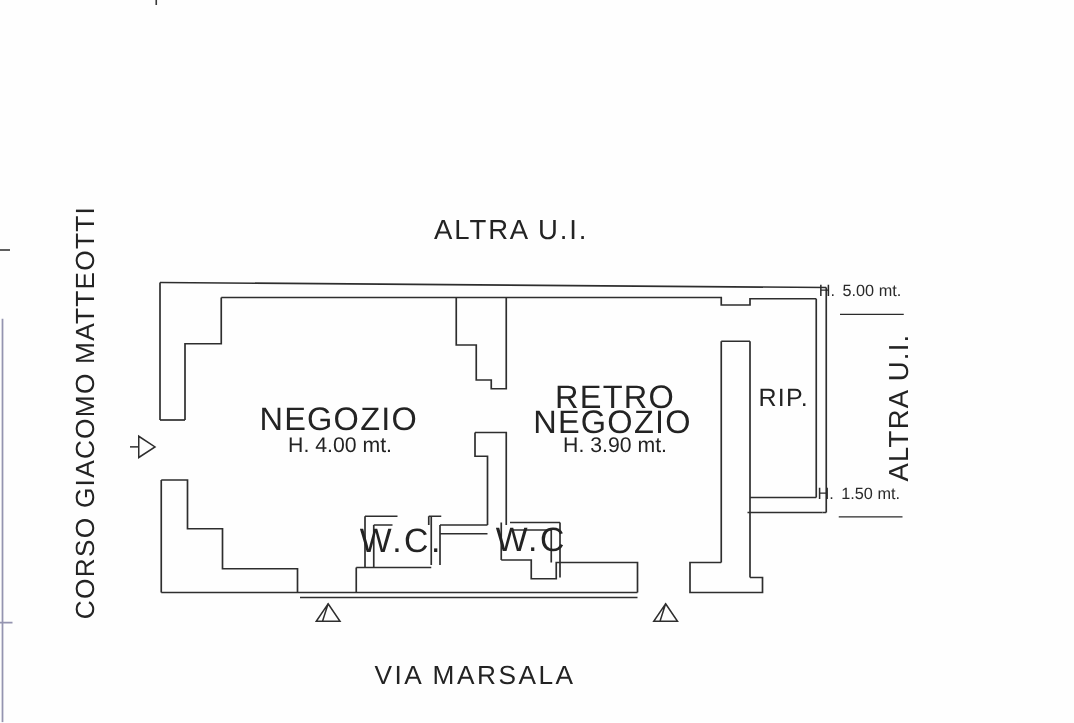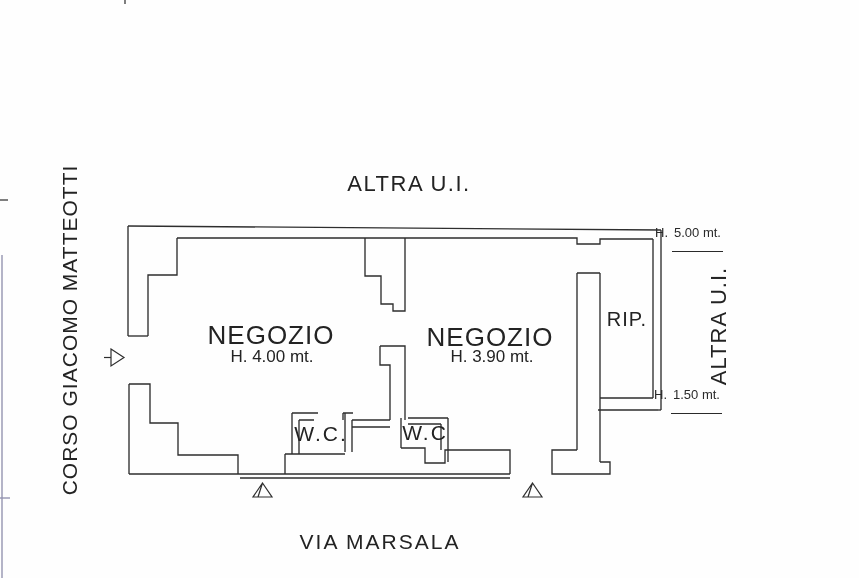--- a/index.html
+++ b/index.html
@@ -18,21 +18,21 @@
     white-space:nowrap;
     color:#232323;
     transform:translate(-50%,-50%);
     line-height:1;
   }
   .street-top{font-size:22px;letter-spacing:1.5px;}
   .street-bottom{font-size:21px;letter-spacing:2px;}
   .room{font-size:26px;letter-spacing:1px;}
   .room-h{font-size:17px;}
   .rip{font-size:20px;letter-spacing:1px;}
-  .wc{font-size:21px;letter-spacing:2px;}
+  .wc{font-size:27px;letter-spacing:2px;}
   .vtext{
     writing-mode:vertical-rl;
     transform:translate(-50%,-50%) rotate(180deg);
   }
   .street-left{font-size:21px;letter-spacing:1px;}
   .street-right{font-size:22px;letter-spacing:1px;}
   .annot{
     position:absolute;
     font-size:13px;
     color:#2a2a2a;
@@ -114,20 +114,21 @@
 
   <div class="lbl vtext street-left" style="left:69px;top:330px;">CORSO GIACOMO MATTEOTTI</div>
 
   <div class="lbl vtext street-right" style="left:719px;top:326px;">ALTRA U.I.</div>
 
   <div class="lbl street-bottom" style="left:380px;top:541px;">VIA MARSALA</div>
 
   <div class="lbl room" style="left:271px;top:335px;">NEGOZIO</div>
   <div class="lbl room-h" style="left:272px;top:356px;">H. 4.00 mt.</div>
 
+  <div class="lbl room" style="left:492px;top:317px;">RETRO</div>
   <div class="lbl room" style="left:490px;top:337px;">NEGOZIO</div>
   <div class="lbl room-h" style="left:492px;top:356px;">H. 3.90 mt.</div>
 
   <div class="lbl rip" style="left:627px;top:319px;">RIP.</div>
 
   <div class="lbl wc" style="left:321px;top:433px;">W.C.</div>
   <div class="lbl wc" style="left:425px;top:432px;">W.C</div>
 
   <div class="annot" style="left:655px;top:225px;">
     <span>H.</span>

